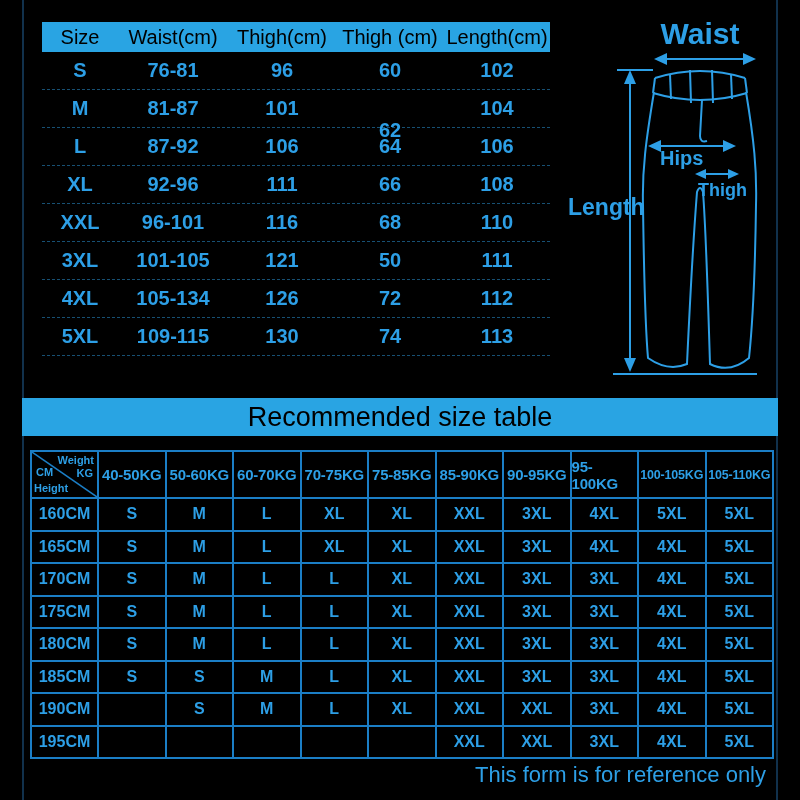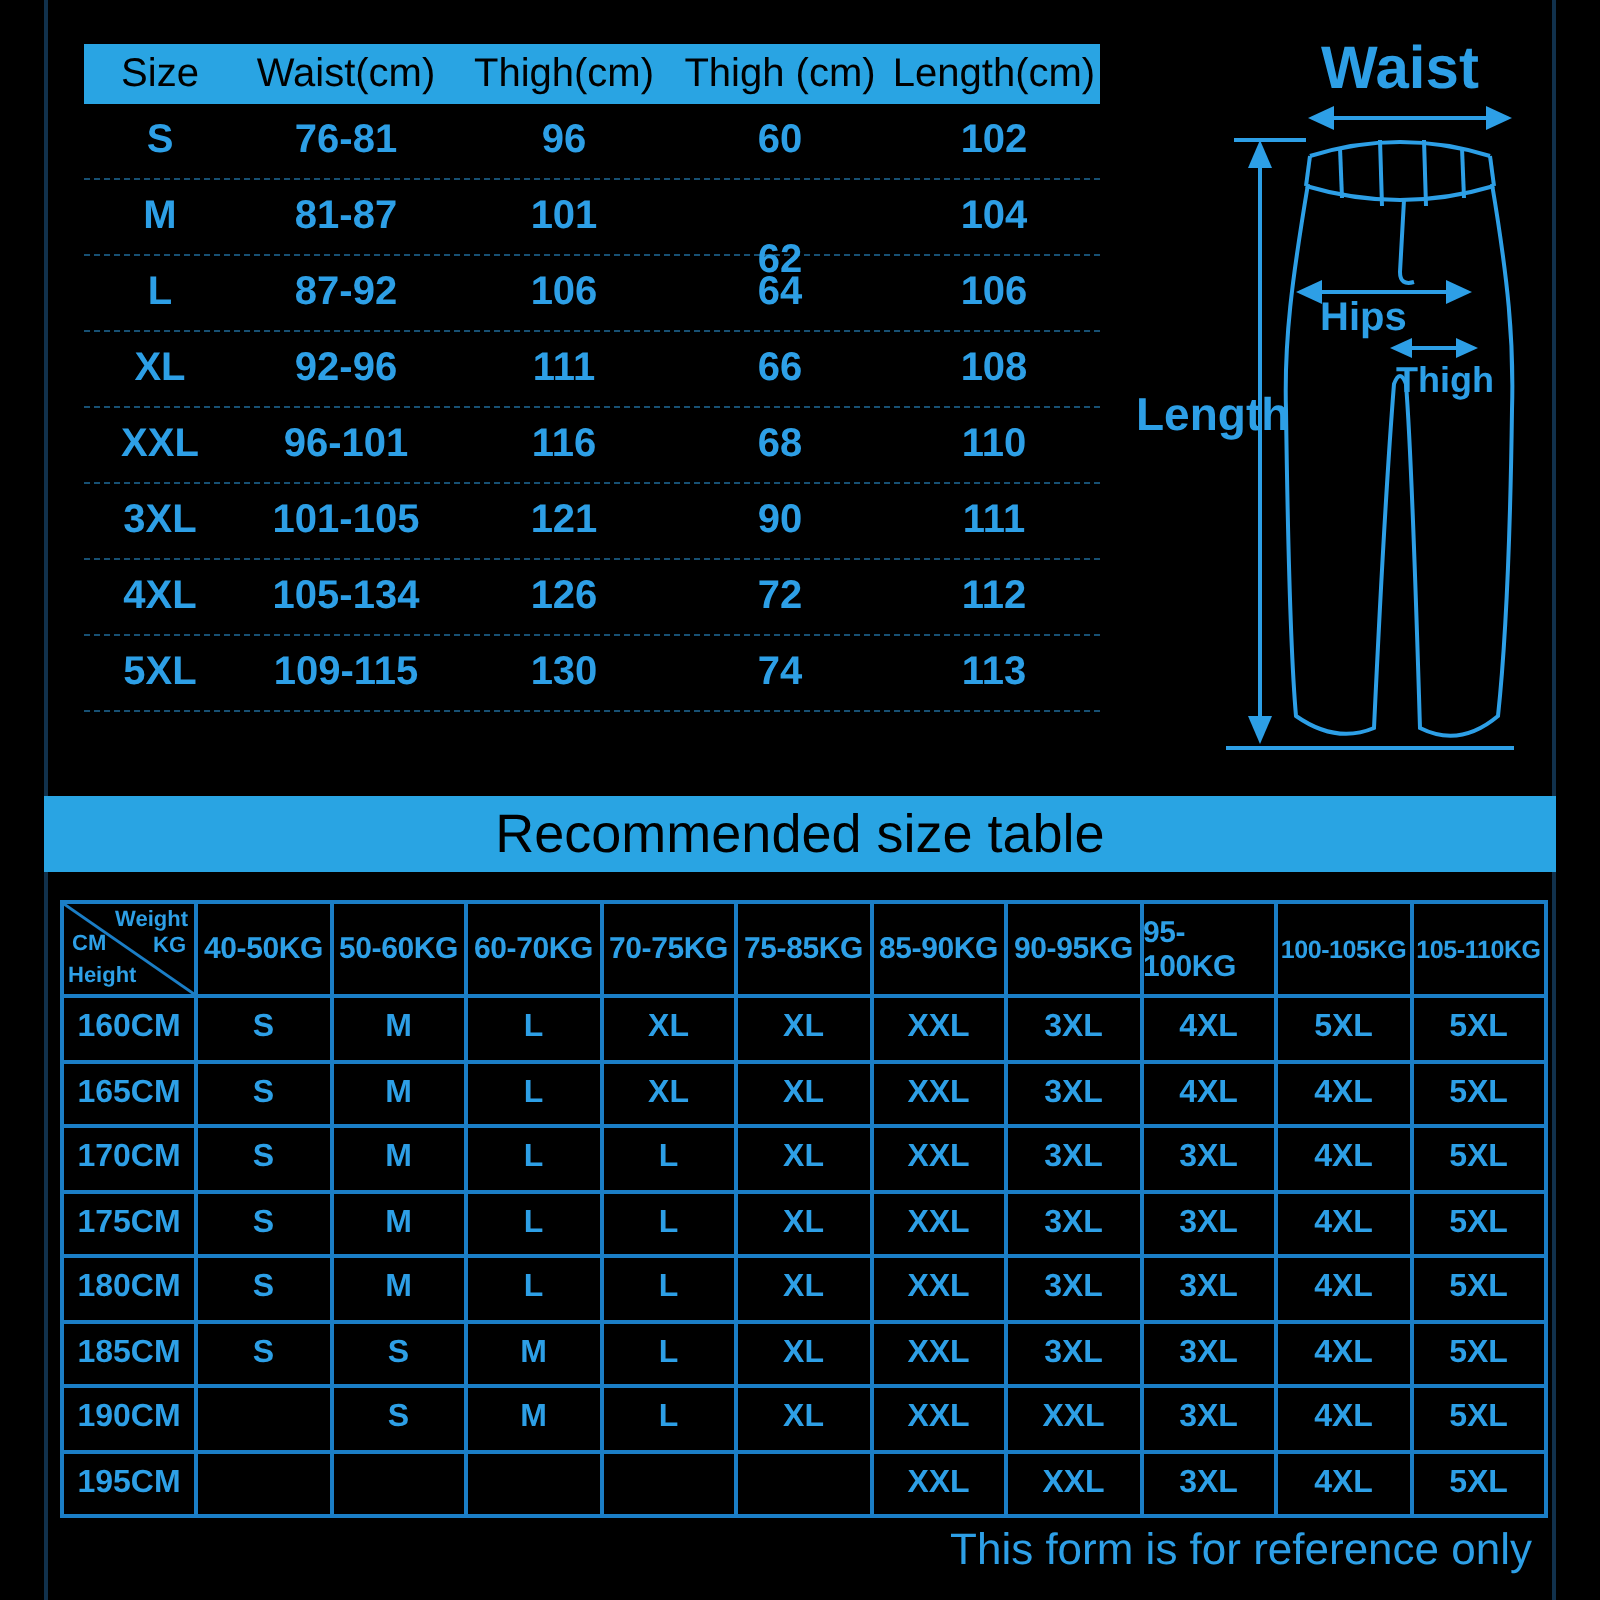--- a/index.html
+++ b/index.html
@@ -96,21 +96,21 @@
           <span class="st-cell" style="width: 76px;">XXL</span>
           <span class="st-cell" style="width: 110px;">96-101</span>
           <span class="st-cell" style="width: 108px;">116</span>
           <span class="st-cell" style="width: 108px;">68</span>
           <span class="st-cell" style="width: 106px;">110</span>
         </div>
         <div class="st-row">
           <span class="st-cell" style="width: 76px;">3XL</span>
           <span class="st-cell" style="width: 110px;">101-105</span>
           <span class="st-cell" style="width: 108px;">121</span>
-          <span class="st-cell" style="width: 108px;">90</span>
+          <span class="st-cell" style="width: 108px;">50</span>
           <span class="st-cell" style="width: 106px;">111</span>
         </div>
         <div class="st-row">
           <span class="st-cell" style="width: 76px;">4XL</span>
           <span class="st-cell" style="width: 110px;">105-134</span>
           <span class="st-cell" style="width: 108px;">126</span>
           <span class="st-cell" style="width: 108px;">72</span>
           <span class="st-cell" style="width: 106px;">112</span>
         </div>
         <div class="st-row">

